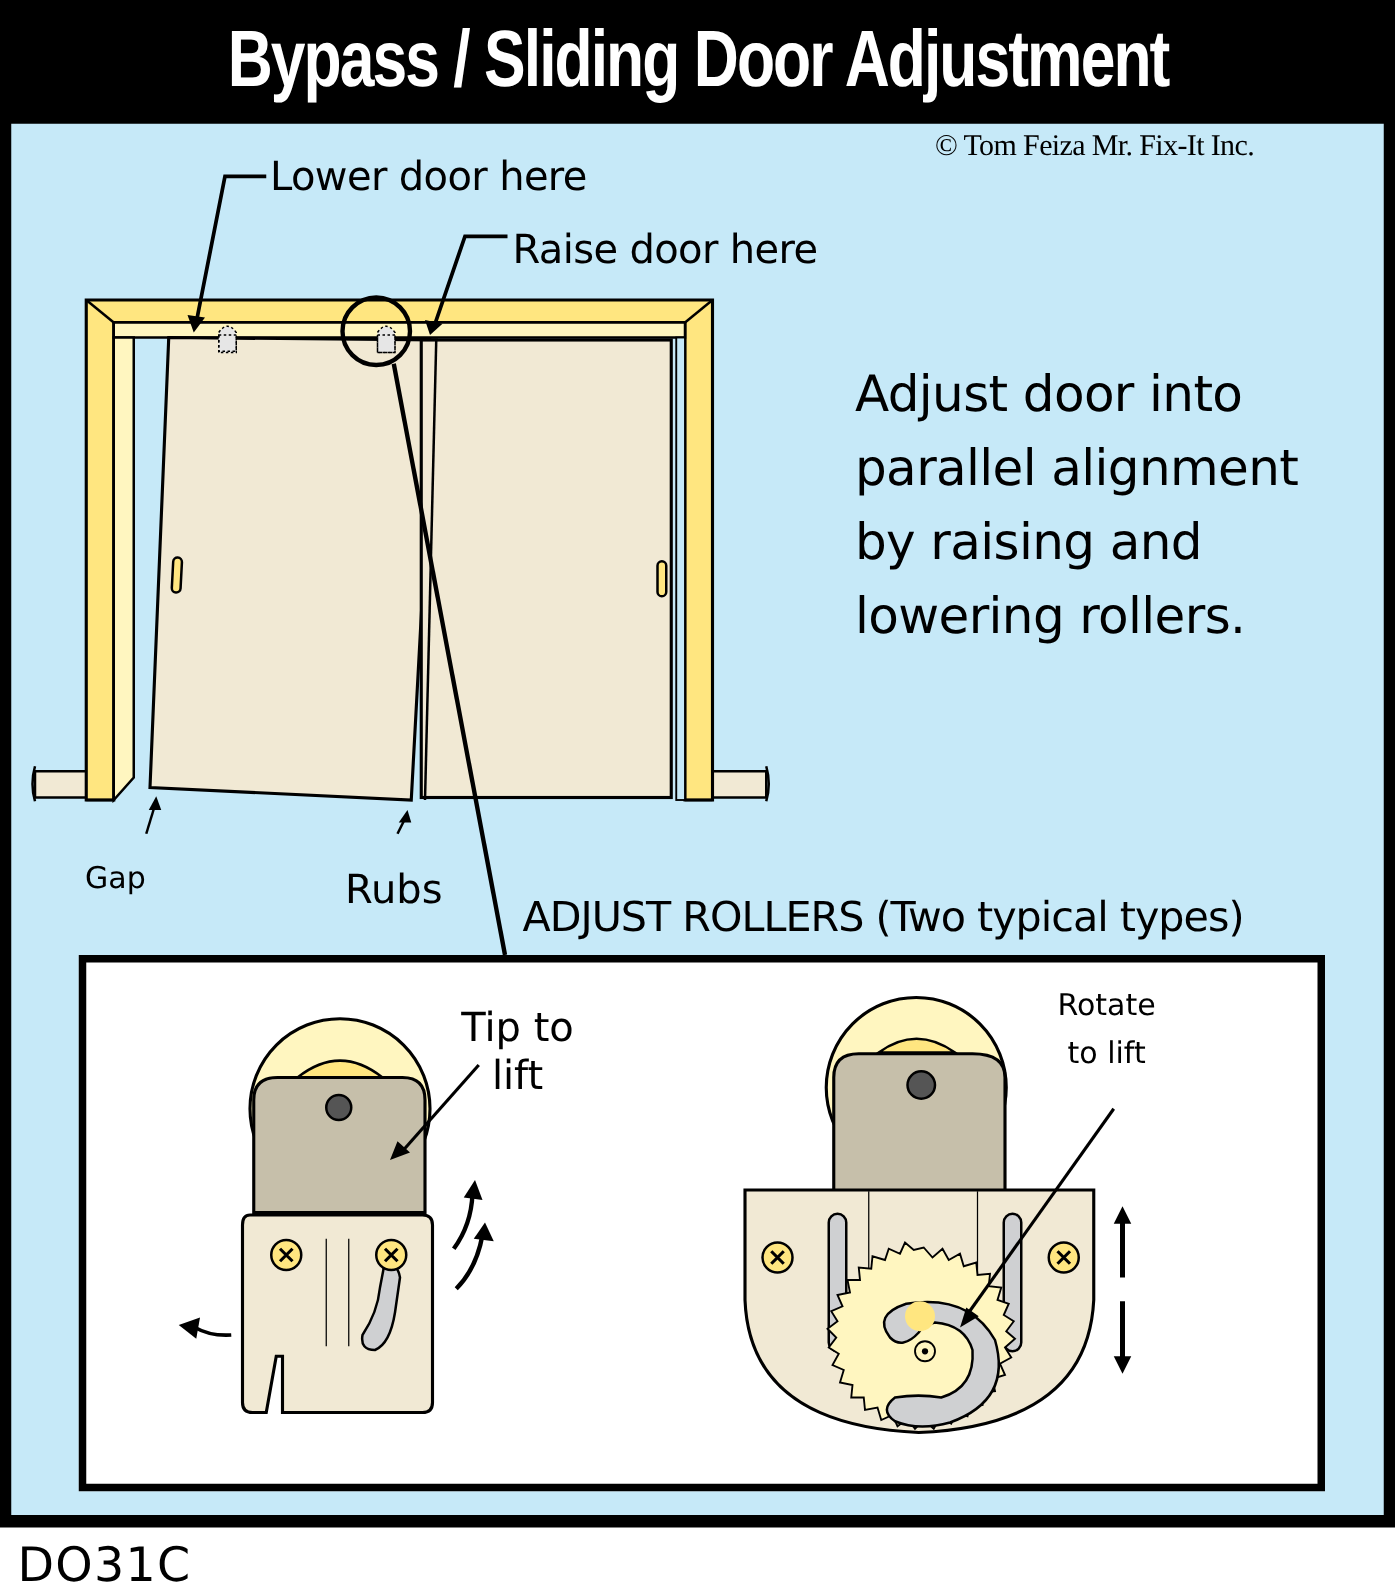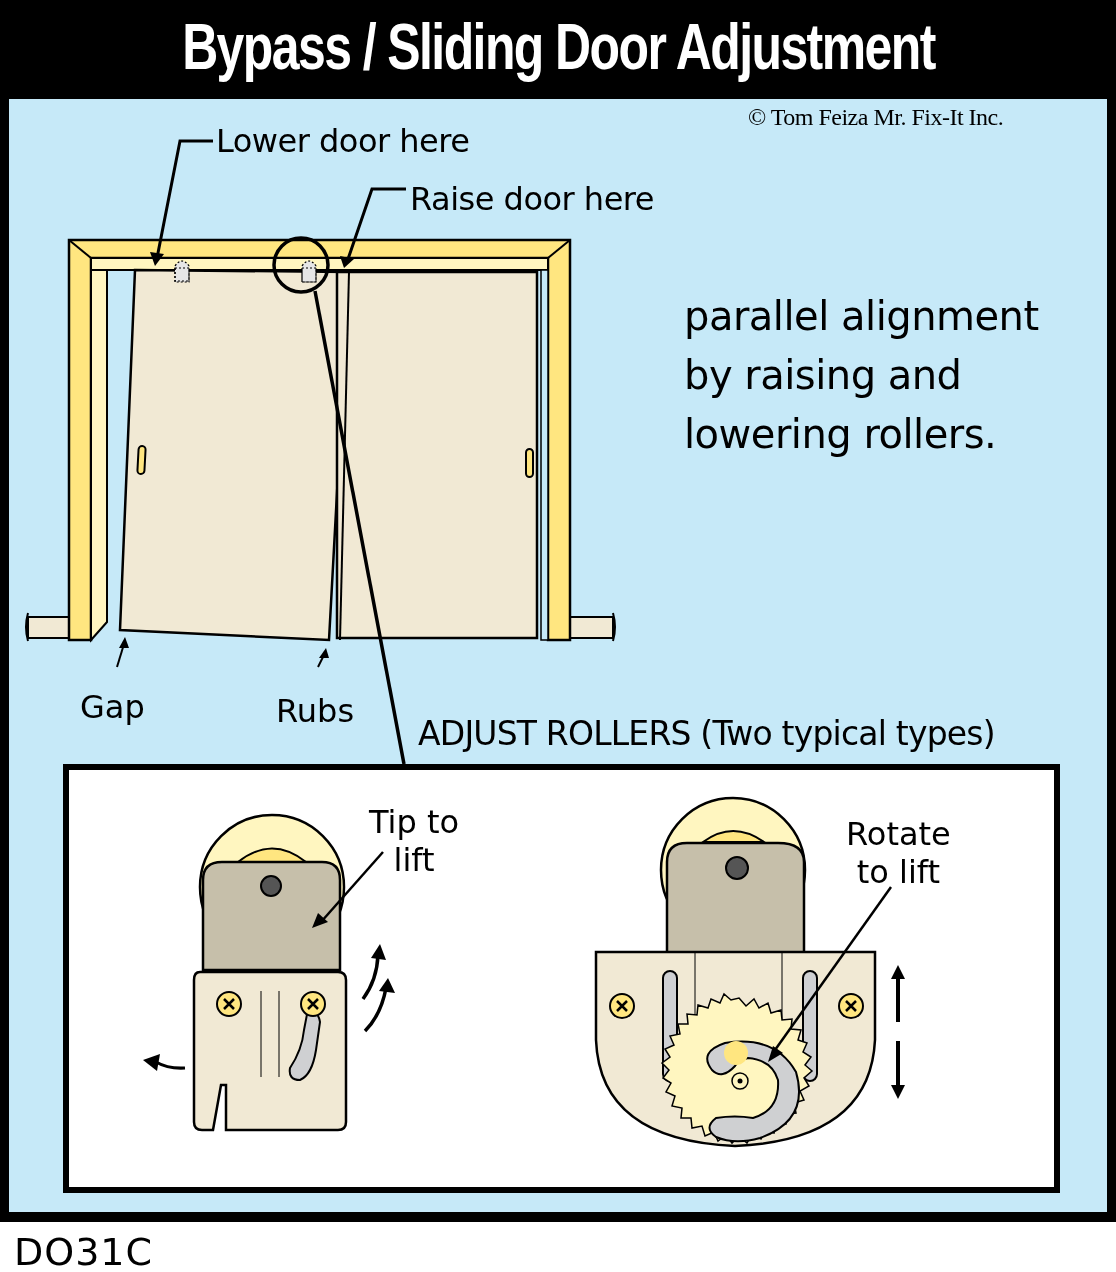--- a/index.html
+++ b/index.html
@@ -7,26 +7,26 @@
   .frame { position:absolute; left:0; top:0; width:1116px; height:1222px; background:#000; }
   .title-bar { position:absolute; left:0; top:0; width:1116px; height:99px; display:flex; align-items:center; justify-content:center; }
   .title { color:#fff; font-family:"Liberation Sans", sans-serif; font-weight:bold; font-size:64px; letter-spacing:-2px; transform:scaleX(0.78); transform-origin:center; white-space:nowrap; margin-top:-6px; }
   .panel { position:absolute; left:9px; top:99px; width:1098px; height:1113px; background:#C6E9F8; }
   .hand { font-family:"DejaVu Sans", sans-serif; color:#000; position:absolute; white-space:nowrap; font-weight:normal; }
   .copyright { left:748px; top:104px; font-size:24px; letter-spacing:-0.5px;font-family:Liberation Serif, serif; }
   .lbl-lower { left:216px; top:122px; font-size:32px; letter-spacing:-0.5px; }
   .lbl-raise { left:410px; top:180px; font-size:32px; letter-spacing:-0.5px; }
   .desc { left:684px; top:287px; font-size:40px; line-height:59px; white-space:normal; width:400px; letter-spacing:-0.5px; }
   .desc div { white-space:nowrap; }
-  .lbl-gap { left:80px; top:688px; font-size:32px; }
+  .lbl-gap { left:68px; top:688px; font-size:24px; }
   .lbl-rubs { left:276px; top:692px; font-size:32px; }
   .lbl-adjust { left:418px; top:714px; font-size:33px; letter-spacing:-0.8px; }
   .inset { position:absolute; left:63px; top:764px; width:985px; height:417px; background:#fff; border:6px solid #000; }
   .lbl-tip { left:369px; top:803px; font-size:32px; line-height:38px; text-align:center; white-space:normal; }
-  .lbl-rotate { left:846px; top:815px; font-size:32px; line-height:38px; text-align:center; white-space:normal; }
+  .lbl-rotate { left:846px; top:785px; font-size:24px; line-height:38px; text-align:center; white-space:normal; }
   .code { left:14px; top:1230px; font-size:38px; letter-spacing:1px; }
   svg { position:absolute; left:0; top:0; }
 </style>
 </head>
 <body>
 
 <div class="frame"></div>
 <div class="title-bar">
   <div class="title">Bypass / Sliding Door Adjustment</div>
 </div>
@@ -100,20 +100,21 @@
   <g>
     <line x1="318" y1="667" x2="324" y2="655" stroke="#000" stroke-width="2"></line>
     <polygon points="319,658 329,658 326,648" fill="#000"></polygon>
   </g>
 </svg>
 
 <div class="hand copyright">© Tom Feiza Mr. Fix-It Inc.</div>
 <div class="hand lbl-lower">Lower door here</div>
 <div class="hand lbl-raise">Raise door here</div>
 <div class="hand desc">
+  <div>Adjust door into</div>
   <div>parallel alignment</div>
   <div>by raising and</div>
   <div>lowering rollers.</div>
 </div>
 <div class="hand lbl-gap">Gap</div>
 <div class="hand lbl-rubs">Rubs</div>
 <div class="hand lbl-adjust">ADJUST ROLLERS (Two typical types)</div>
 
 <div class="inset"></div>
 

